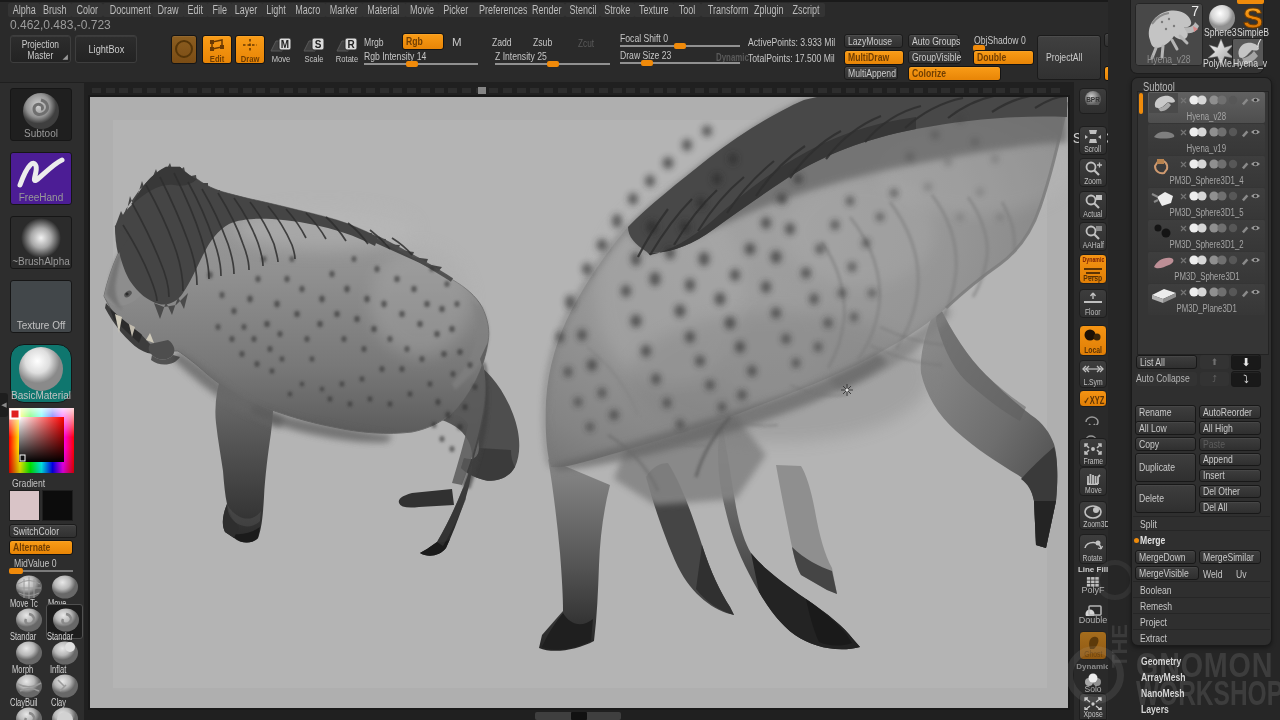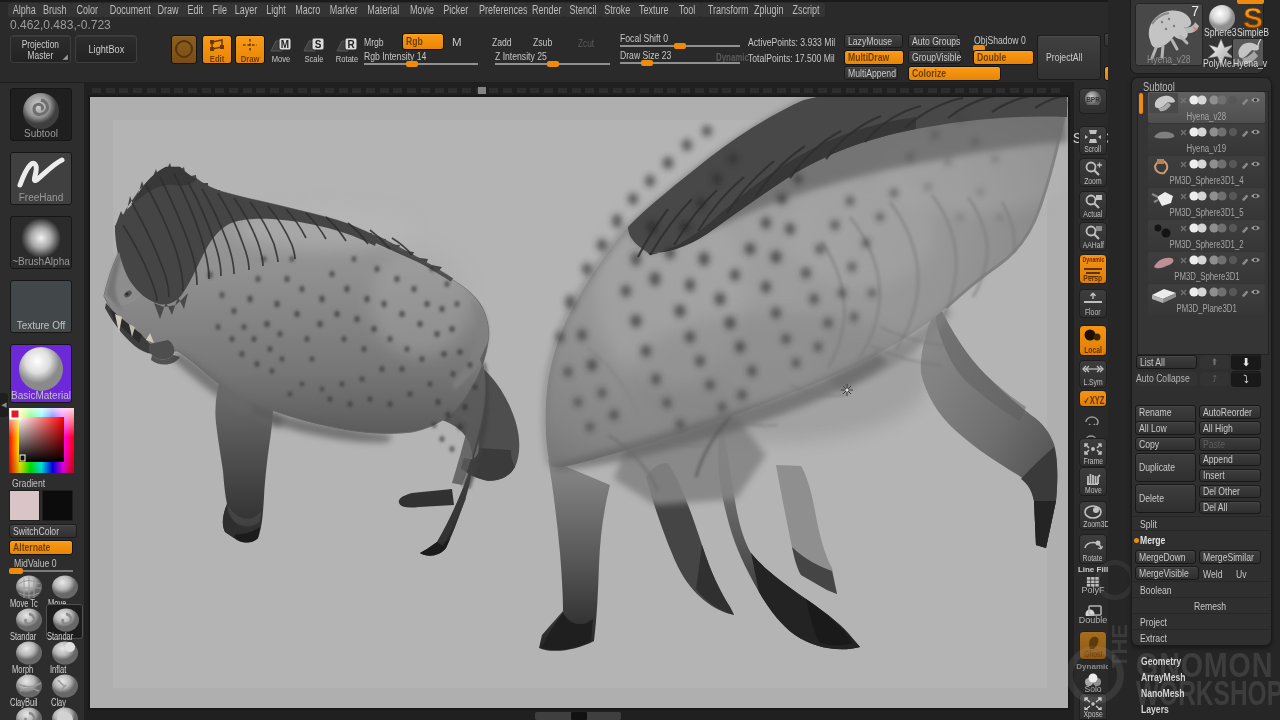--- a/index.html
+++ b/index.html
@@ -132,37 +132,37 @@
           <defs>
             <radialGradient id="gs1" cx=".42" cy=".35">
               <stop offset="0" stop-color="#d2d2d2"></stop>
               <stop offset=".65" stop-color="#939393"></stop>
               <stop offset="1" stop-color="#3f3f3f"></stop>
             </radialGradient>
           </defs>
           <circle cx="30" cy="22" r="18" fill="url(#gs1)"></circle>
           <path d="M30 11 c7 2 9 9 3 13 c-5 3-10 1-10 -4 c0 -4 4 -6 7 -4 c2 1 2 4 0 4" fill="none" stroke="#6f6f6f" stroke-width="3"></path>
         </svg><div class="cap">Subtool</div></div>
-      <div class="abs" style="left:10px;top:152px;width:62px;height:53px;background:#404040;border:1px solid #161616;border-radius:3px"><svg width="60" height="42">
+      <div class="abs" style="left:10px;top:152px;width:62px;height:53px;background:#4c1d95;border:1px solid #161616;border-radius:3px"><svg width="60" height="42">
           <path d="M9 32 C17 10 23 7 25 13 C27 19 19 32 27 26 C36 18 44 10 51 7" fill="none" stroke="#ececec" stroke-width="5" stroke-linecap="round"></path>
         </svg><div class="cap">FreeHand</div></div>
       <div class="abs" style="left:10px;top:216px;width:62px;height:53px;background:#2b2b2b;border:1px solid #161616;border-radius:3px"><svg width="60" height="42">
           <defs>
             <radialGradient id="ga1">
               <stop offset="0" stop-color="#f2f2f2"></stop>
               <stop offset=".5" stop-color="#a8a8a8"></stop>
               <stop offset="1" stop-color="#2b2b2b"></stop>
             </radialGradient>
           </defs>
           <circle cx="30" cy="21" r="20" fill="url(#ga1)"></circle>
         </svg><div class="cap">~BrushAlpha</div></div>
       <div class="abs" style="left:10px;top:280px;width:62px;height:53px;background:#42474a;border:1px solid #161616;border-radius:3px">
         <div class="cap" style="color:#c2c2c2">Texture Off</div>
       </div>
-      <div class="abs" style="left:10px;top:344px;width:62px;height:59px;background:#6d28d9;border:1px solid #161616;border-radius:3px"><svg width="60" height="47">
+      <div class="abs" style="left:10px;top:344px;width:62px;height:59px;background:#0f766e;border:1px solid #161616;border-radius:14px"><svg width="60" height="47">
           <defs>
             <radialGradient id="gm1" cx=".42" cy=".32">
               <stop offset="0" stop-color="#ffffff"></stop>
               <stop offset=".55" stop-color="#dedede"></stop>
               <stop offset="1" stop-color="#8a8a8a"></stop>
             </radialGradient>
           </defs>
           <circle cx="30" cy="24" r="22" fill="url(#gm1)"></circle>
         </svg><div class="cap" style="color:#c2c2c2">BasicMaterial</div></div>
       <div class="abs" style="left:9px;top:408px;width:65px;height:65px"><svg width="65" height="65">
@@ -734,21 +734,21 @@
       <div class="flat" style="left:1140px;top:518px"><span class="t">Split</span></div>
       <div class="flat" style="left:1140px;top:534px;font-weight:bold;color:#e0e0e0"><span class="t">Merge</span></div>
       <div class="abs" style="left:1134px;top:538px;width:5px;height:5px;background:#ef8b0b;border-radius:50%"></div>
       <div class="sbt" style="left:1135px;top:550px;width:61px;height:14px;line-height:12px"><span class="t">MergeDown</span></div>
       <div class="sbt" style="left:1199px;top:550px;width:62px;height:14px;line-height:12px"><span class="t">MergeSimilar</span></div>
       <div class="sbt" style="left:1135px;top:566px;width:64px;height:14px;line-height:12px"><span class="t">MergeVisible</span></div>
       <div class="flat" style="left:1203px;top:568px"><span class="t">Weld</span></div>
       <div class="flat" style="left:1236px;top:568px"><span class="t">Uv</span></div>
       <div class="flat" style="left:1140px;top:584px"><span class="t">Boolean</span></div>
       <div class="abs" style="left:1133px;top:581px;width:137px;height:16px;border-top:1px solid #262626"></div>
-      <div class="flat" style="left:1194px;top:600px"><span class="t">Remesh</span></div>
+      <div class="flat" style="left:1140px;top:600px"><span class="t">Remesh</span></div>
       <div class="abs" style="left:1133px;top:597px;width:137px;height:16px;border-top:1px solid #262626"></div>
       <div class="flat" style="left:1140px;top:616px"><span class="t">Project</span></div>
       <div class="abs" style="left:1133px;top:613px;width:137px;height:16px;border-top:1px solid #262626"></div>
       <div class="flat" style="left:1140px;top:632px"><span class="t">Extract</span></div>
       <div class="abs" style="left:1133px;top:629px;width:137px;height:16px;border-top:1px solid #262626"></div>
       <div class="flat" style="left:1141px;top:655px;font-weight:bold;color:#d5d5d5"><span class="t">Geometry</span></div>
       <div class="flat" style="left:1141px;top:671px;font-weight:bold;color:#d5d5d5"><span class="t">ArrayMesh</span></div>
       <div class="flat" style="left:1141px;top:687px;font-weight:bold;color:#d5d5d5"><span class="t">NanoMesh</span></div>
       <div class="flat" style="left:1141px;top:703px;font-weight:bold;color:#d5d5d5"><span class="t">Layers</span></div>
     </div>

